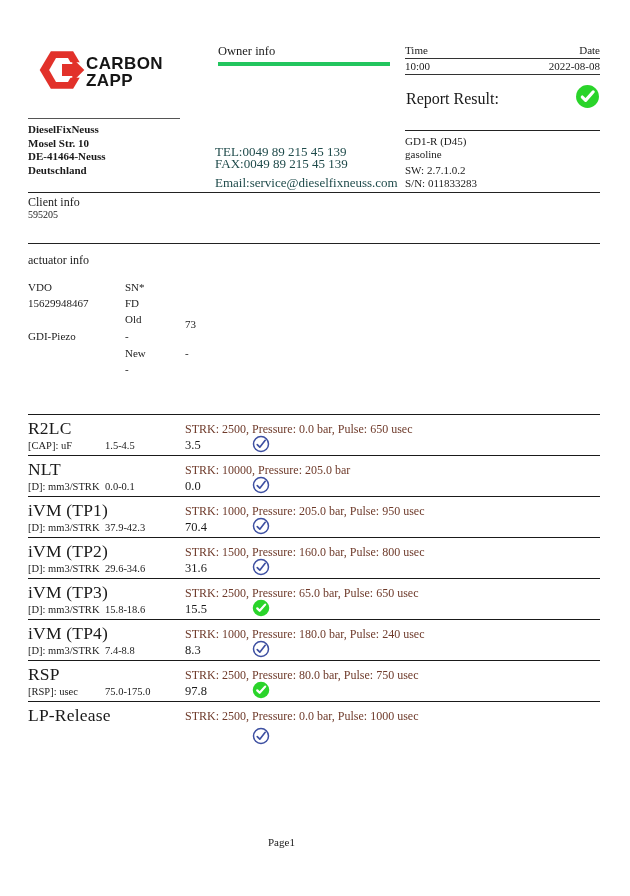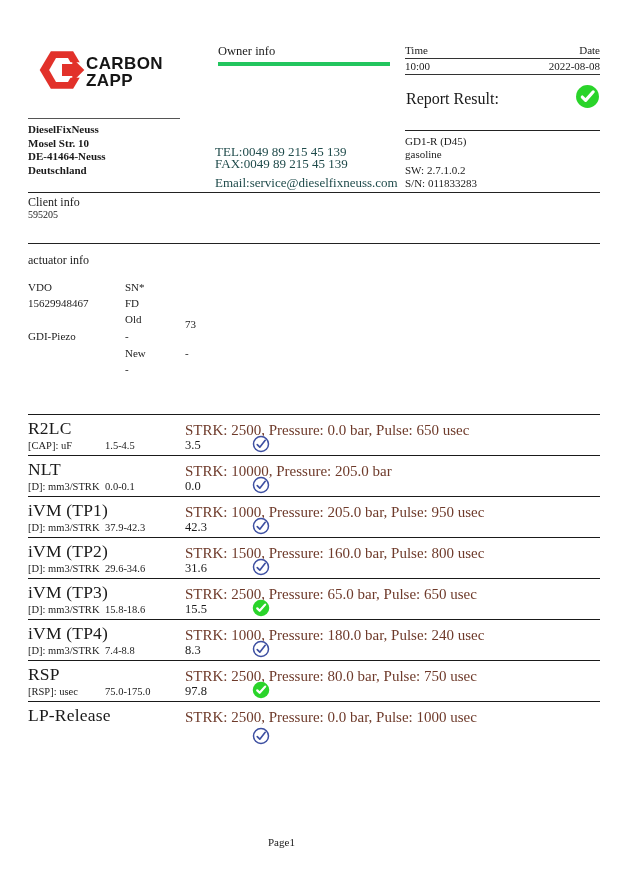--- a/index.html
+++ b/index.html
@@ -52,21 +52,21 @@
   .ag-new{left:97px;top:66px;}
   .ag-enddash{left:97px;top:82px;}
   .ag-snv{left:157px;top:0;margin-top:37px;}
   .ag-newv{left:157px;top:66px;}
 
   
   .test-section{position:absolute;left:28px;top:414px;width:572px;}
   .test-row{position:relative;height:41px;border-top:1.5px solid #1a1a1a;}
   .test-row.no-measure{height:60px;}
   .test-name{position:absolute;left:0;top:3px;font-size:17.5px;letter-spacing:.2px;}
-  .test-condition{position:absolute;left:157px;top:7px;font-size:15px;color:var(--condition-text);}
+  .test-condition{position:absolute;left:157px;top:7px;font-size:12px;color:var(--condition-text);}
   .m-label{position:absolute;left:0;top:25px;font-size:10.5px;white-space:nowrap;}
   .m-range{position:absolute;left:77px;top:25px;font-size:10.5px;white-space:nowrap;}
   .m-value{position:absolute;left:157px;top:23px;font-size:12.5px;}
   .check{position:absolute;left:224px;top:20px;width:18px;height:18px;}
   .no-measure .check{top:25px;}
   .check svg{display:none;width:18px;height:18px;}
   .check.outline .ck-outline{display:block;}
   .check.green .ck-green{display:block;}
 
   .page-footer{position:absolute;left:268px;top:836px;font-size:11px;}
@@ -185,21 +185,21 @@
       </svg>
 
     </span>
   </div>
 
   <div class="test-row">
     <div class="test-name">iVM (TP1)</div>
     <div class="test-condition">STRK: 1000, Pressure: 205.0 bar, Pulse: 950 usec</div>
     <span class="m-label">[D]: mm3/STRK</span>
     <span class="m-range">37.9-42.3</span>
-    <span class="m-value">42.3</span>
+    <span class="m-value">70.4</span>
     <span class="check outline">
       <svg class="ck-outline" viewBox="0 0 24 24">
         <circle cx="12" cy="12" r="10" fill="none" stroke="var(--check-blue)" stroke-width="2"></circle>
         <path d="M7 12.8 l3.4 3.4 L17.6 7" stroke="var(--check-blue)" stroke-width="2.2" fill="none" stroke-linecap="round" stroke-linejoin="round"></path>
       </svg>
 
     </span>
   </div>
 
   <div class="test-row">

